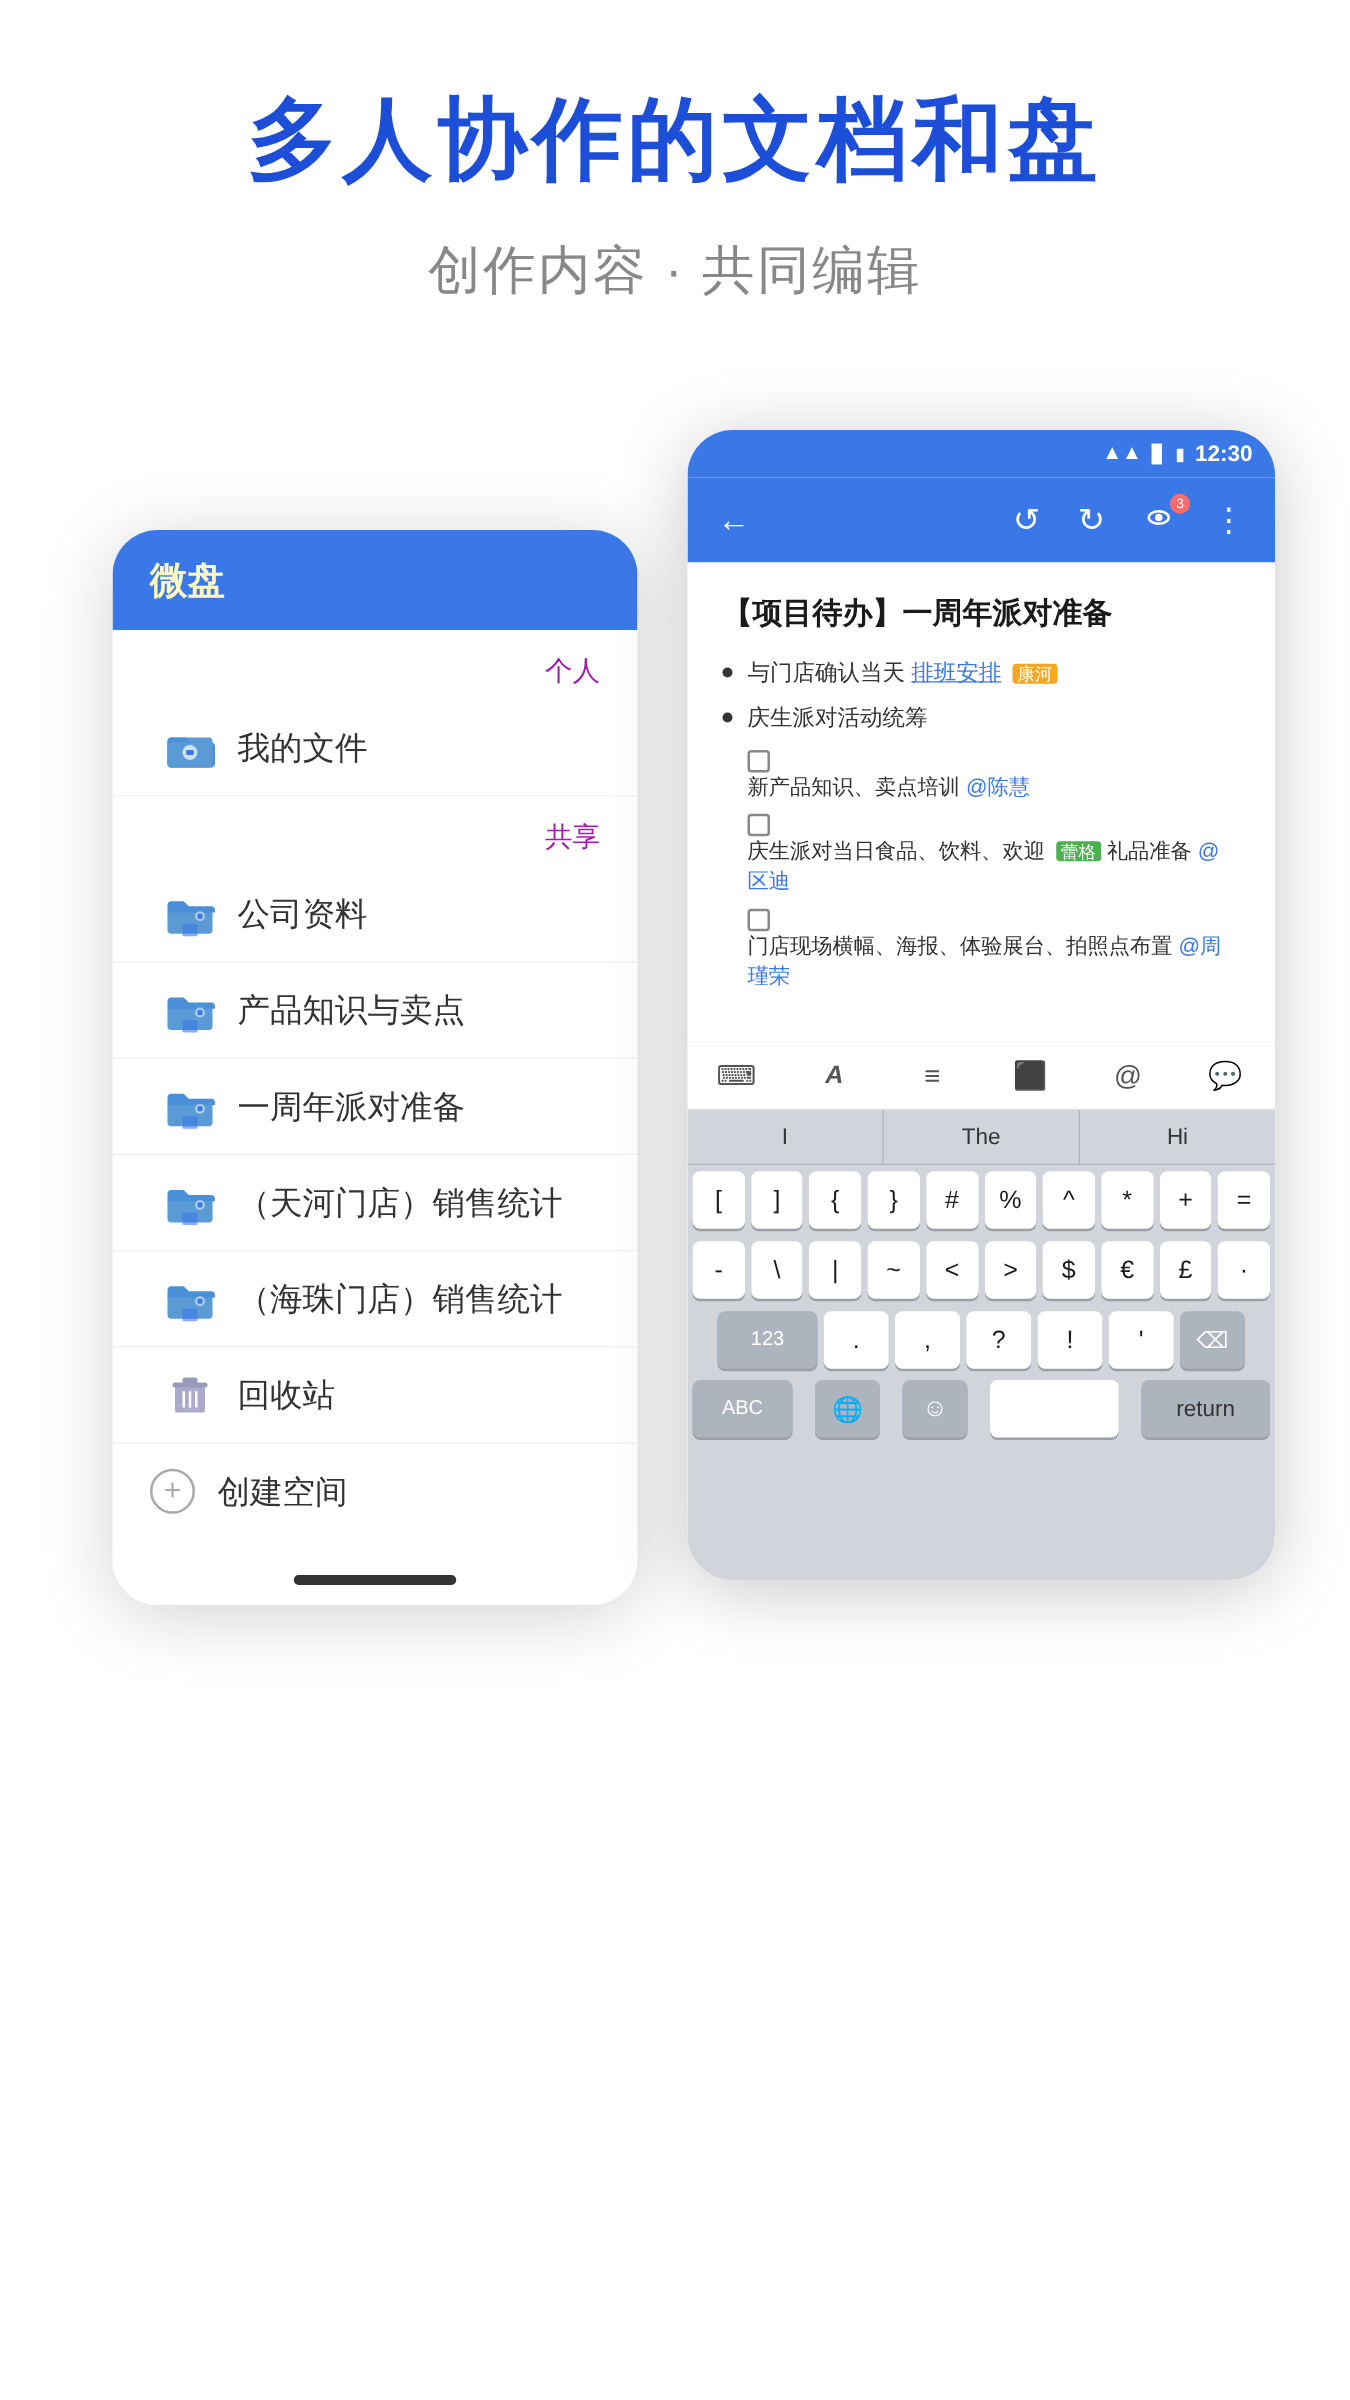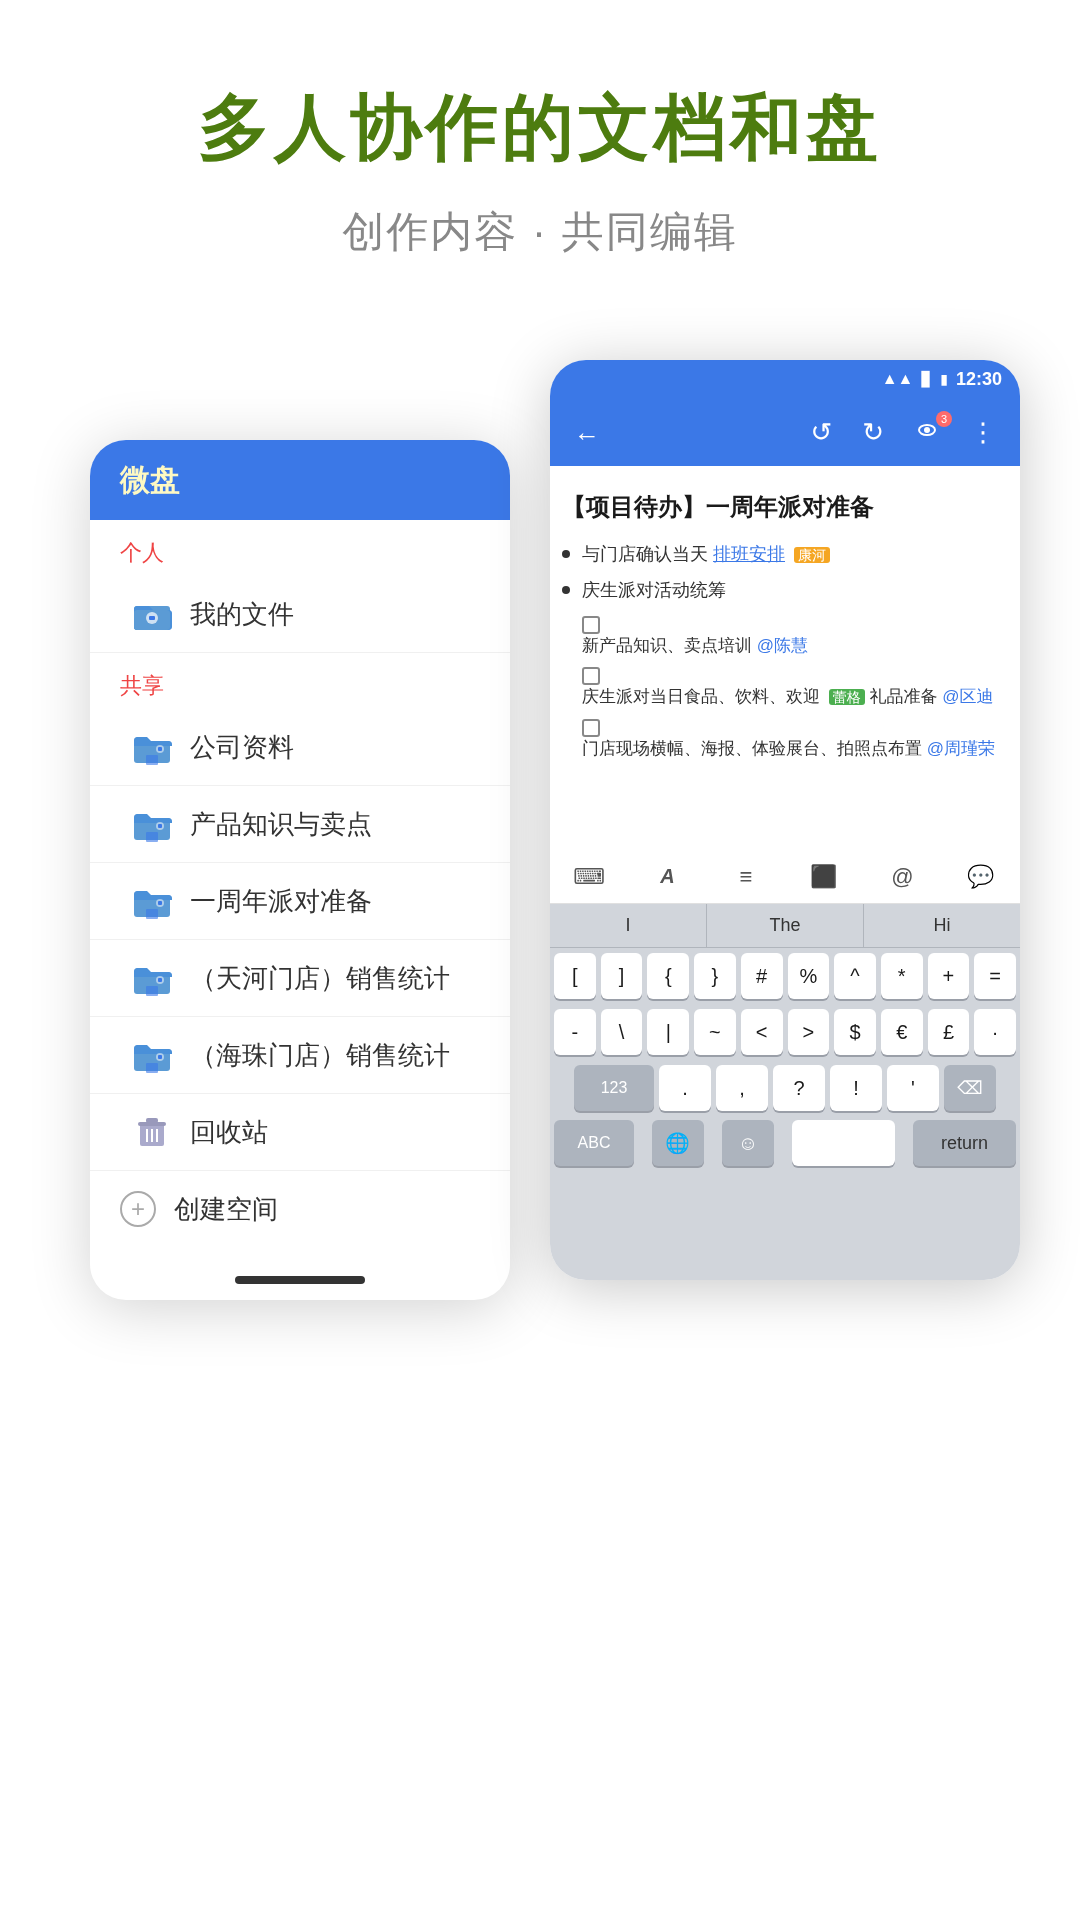--- a/index.html
+++ b/index.html
@@ -11,23 +11,23 @@
       font-family: -apple-system, "PingFang SC", "Helvetica Neue", Arial, sans-serif;
       overflow: hidden;
       display: flex;
       flex-direction: column;
       align-items: center;
     }
 
     .hero-title {
       font-size: 72px;
       font-weight: 600;
-      color: #4d7c0f;
+      color: #1d4ed8;
       text-align: center;
-      margin-top: 80px;
+      margin-top: 64px;
       letter-spacing: 4px;
     }
 
     .hero-subtitle {
       font-size: 42px;
       color: #888888;
       text-align: left;
       margin-top: 28px;
       letter-spacing: 2px;
     }
@@ -63,22 +63,23 @@
     }
 
     .phone-left-header-title {
       color: #fef9c3;
       font-size: 30px;
       font-weight: 600;
     }
 
     .sidebar-section-label {
       font-size: 22px;
-      color: #ef4444;
+      color: #a21caf;
       padding: 18px 30px 8px;
+      text-align: right;
     }
 
     .sidebar-item {
       display: flex;
       align-items: center;
       padding: 18px 42px;
       border-bottom: 1px solid #f0f0f0;
     }
 
     .folder-icon {
@@ -174,21 +175,21 @@
       cursor: pointer;
       display: flex;
       align-items: center;
       justify-content: center;
       padding: 4px 8px;
     }
 
     .toolbar-spacer { flex: 1; }
 
     .doc-content {
-      padding: 24px 12px;
+      padding: 24px 28px;
       flex: 1;
       background: #fff;
       overflow: hidden;
       height: 380px;
     }
 
     .doc-title {
       font-size: 24px;
       font-weight: 700;
       color: #1a1a1a;

